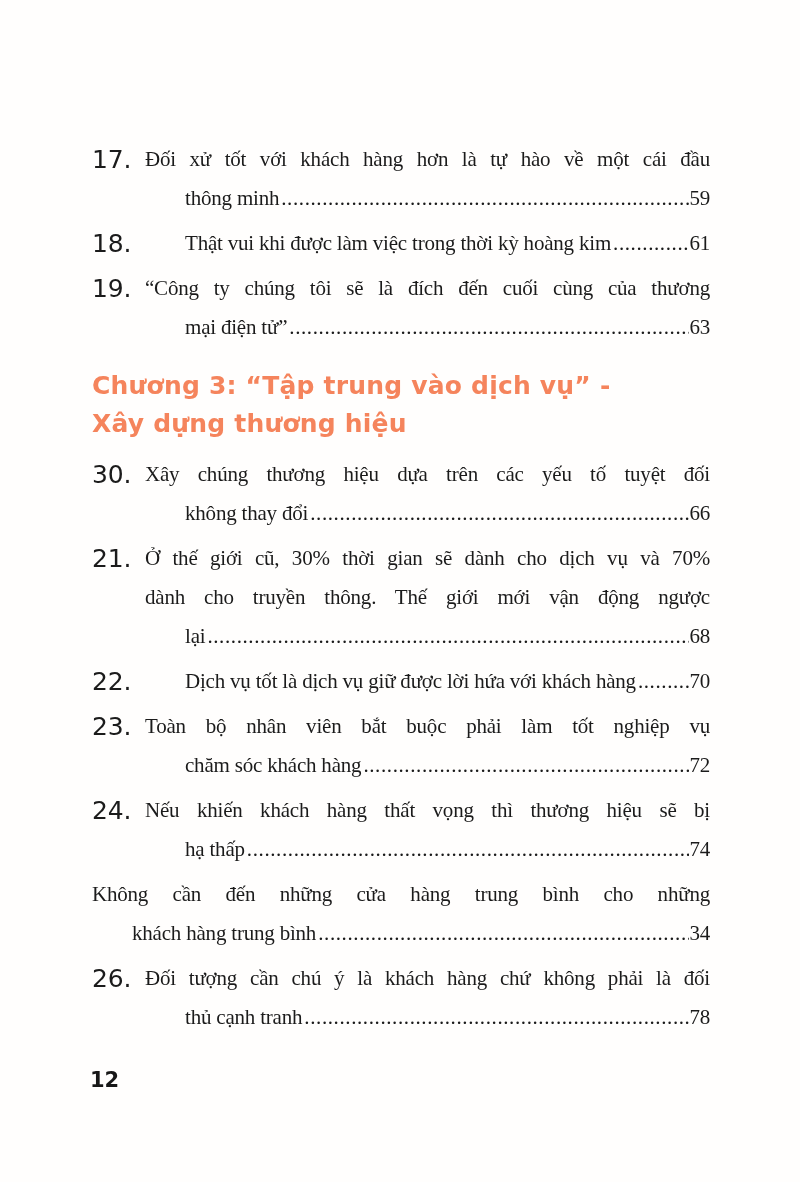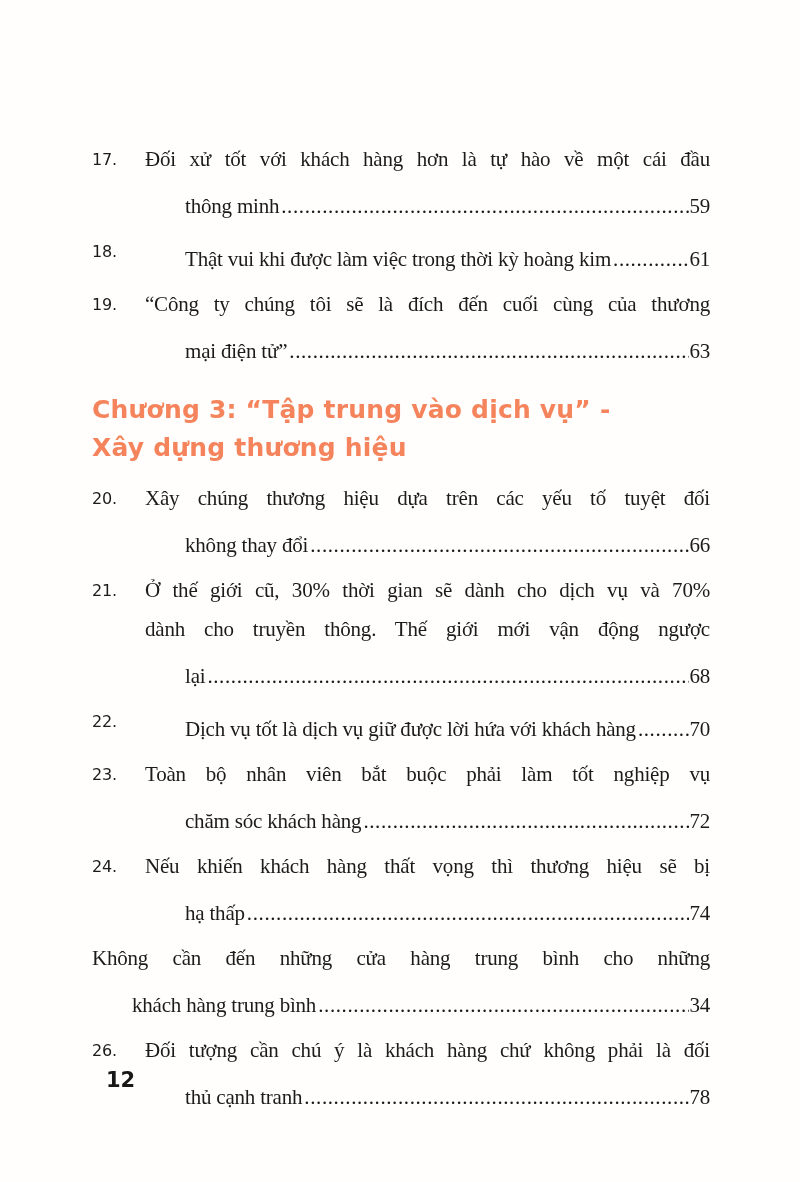--- a/index.html
+++ b/index.html
@@ -18,21 +18,21 @@
     box-sizing: border-box;
     padding: 140px 90px 0 92px;
   }
   .toc-list { display: block; }
   .entry {
     display: flex;
     margin-bottom: 6px;
   }
   .num {
     flex: 0 0 53px;
-    font-size: 16px;
+    font-size: 25px;
     line-height: 39px;
     letter-spacing: -0.2px;
   }
   .body {
     flex: 1 1 auto;
     min-width: 0;
   }
   .line {
     font-size: 21px;
     line-height: 39px;
@@ -52,32 +52,32 @@
     flex: 1 1 0;
     min-width: 0;
     overflow: hidden;
     white-space: nowrap;
     margin-left: 2px;
   }
   .dots::after {
     content: "....................................................................................................................................................................";
     letter-spacing: 0.6px;
   }
-  .pg { flex: 0 0 auto; margin-top: 8px; }
+  .pg { flex: 0 0 auto; }
   .chapter-heading {
     text-align: left;
     font-weight: bold;
     font-size: 25px;
     line-height: 38px;
     margin: 20px 0 12px 0;
     letter-spacing: 0.2px;
   }
   .folio {
     position: absolute;
-    left: 106px;
+    left: 90px;
     top: 1068px;
     font-size: 21px;
     font-weight: bold;
     color: #171717;
   }
 </style>
 </head>
 <body>
 
 <div class="page">
@@ -117,21 +117,21 @@
       </div>
     </div>
 
   <div class="chapter-heading" style="color: rgb(245, 132, 92);">
     <div>Chương 3: “Tập trung vào dịch vụ” -</div>
     <div>Xây dựng thương hiệu</div>
   </div>
 
   <div class="toc-list" id="toc-after">
       <div class="entry">
-        <div class="num">20.</div>
+        <div class="num">30.</div>
         <div class="body">
           <div class="line just">Xây chúng thương hiệu dựa trên các yếu tố tuyệt đối</div>
           <div class="line last">
             <span class="ltext">không thay đổi</span>
             <span class="dots"></span>
             <span class="pg">66</span>
           </div>
         </div>
       </div>
       <div class="entry">

